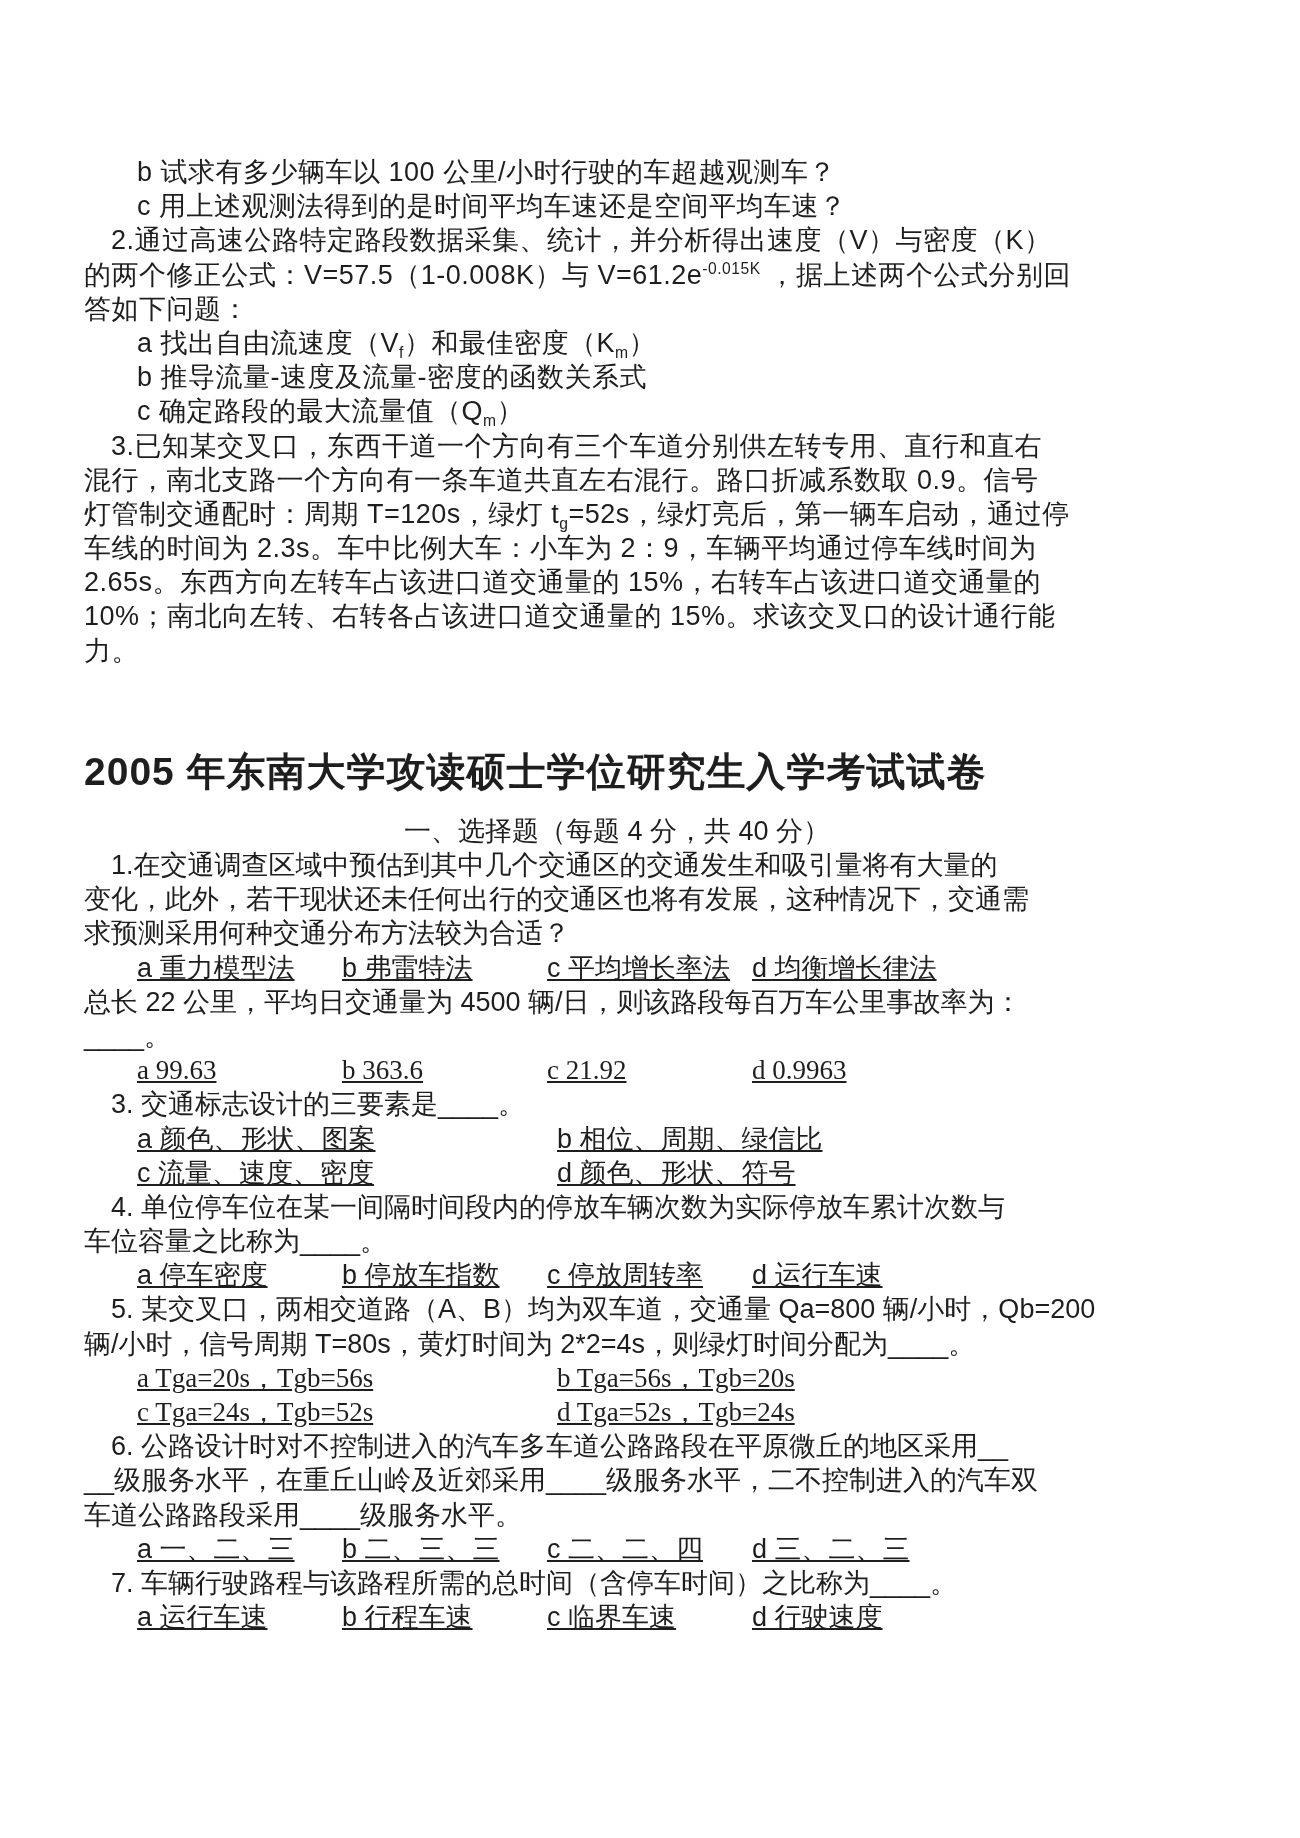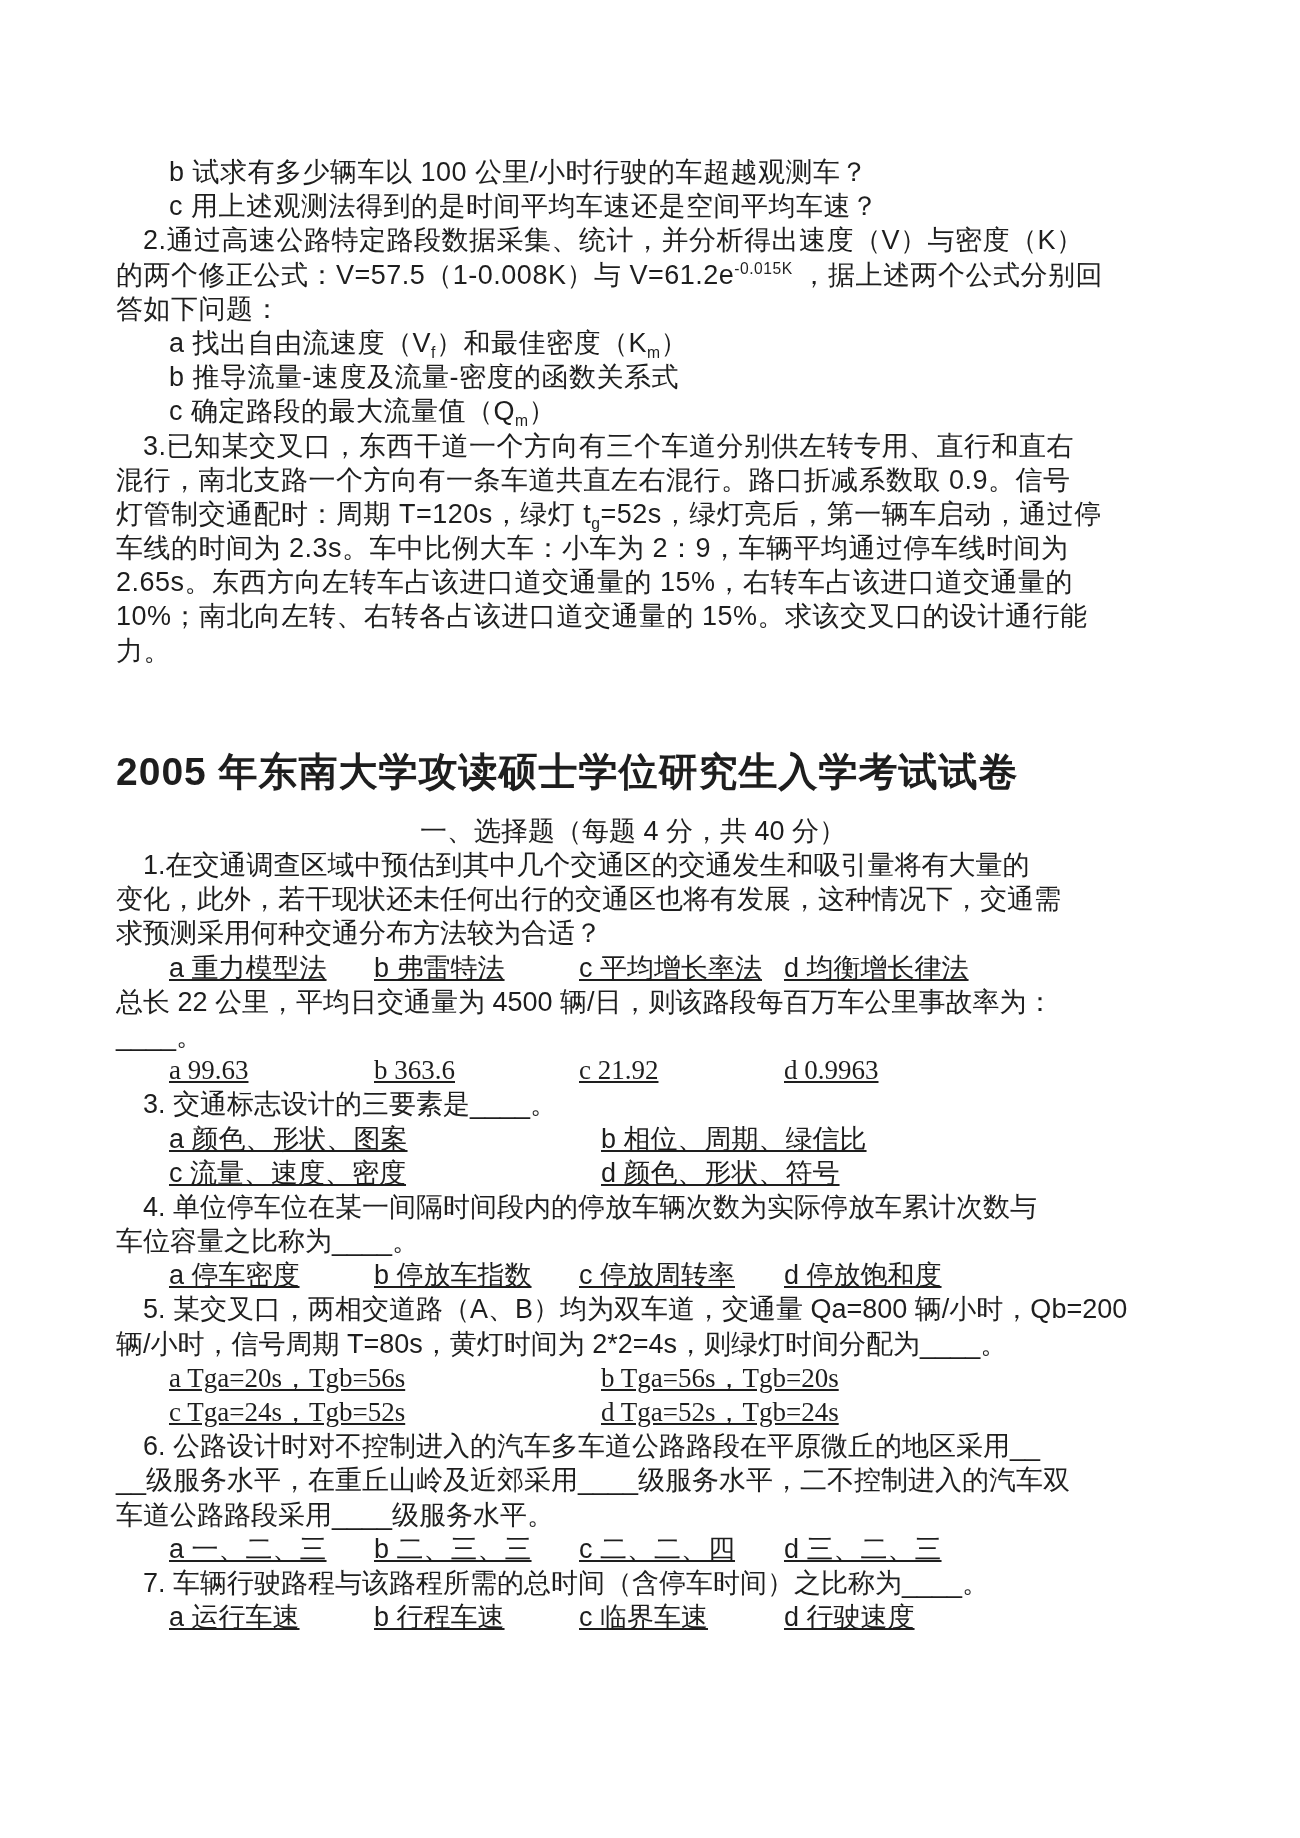--- a/index.html
+++ b/index.html
@@ -3,21 +3,21 @@
 <meta charset="utf-8">
 <style>
   html, body { margin: 0; padding: 0; background: #ffffff; }
   .page {
     position: relative;
     width: 1300px;
     height: 1838px;
     background: #ffffff;
     color: #1e1e1e;
     box-sizing: border-box;
-    padding: 155px 150px 0 116px;
+    padding: 155px 150px 0 84px;
     overflow: hidden;
     font-family: "Liberation Sans", sans-serif;
   }
   .line {
     height: 34.2px;
     line-height: 34.2px;
     font-size: 27px;
     white-space: nowrap;
   }
   .part1 .line { font-weight: 500; letter-spacing: 0.5px; }
@@ -30,21 +30,21 @@
     font-size: 39px;
     font-weight: 700;
     letter-spacing: 1px;
     white-space: nowrap;
   }
   .section-heading { margin-top: 20px; text-align: center; }
   .opts { padding-left: 53px; }
   .opts .opt { display: inline-block; width: 205px; text-decoration: underline; }
   .opts .opt:last-child { width: auto; }
   .opts.two-col .opt { width: 420px; }
-  .opts.two-col .opt:last-child { width: auto; margin-left: 12px; }
+  .opts.two-col .opt:last-child { width: auto; }
   .serif { font-family: "Liberation Serif", "DejaVu Serif", serif; }
   sup, sub { font-size: 0.58em; line-height: 0; }
   sup { vertical-align: super; }
   sub { vertical-align: sub; }
 </style>
 </head>
 <body>
 
 <div class="page">
 
@@ -88,21 +88,21 @@
     <div class="line opts two-col">
       <span class="opt">a 颜色、形状、图案</span><span class="opt">b 相位、周期、绿信比</span>
     </div>
     <div class="line opts two-col">
       <span class="opt">c 流量、速度、密度</span><span class="opt">d 颜色、形状、符号</span>
     </div>
 
     <div class="line ind-q">4. 单位停车位在某一间隔时间段内的停放车辆次数为实际停放车累计次数与</div>
     <div class="line">车位容量之比称为____。</div>
     <div class="line opts">
-      <span class="opt">a 停车密度</span><span class="opt">b 停放车指数</span><span class="opt">c 停放周转率</span><span class="opt">d 停放饱和度</span>
+      <span class="opt">a 停车密度</span><span class="opt">b 停放车指数</span><span class="opt">c 停放周转率</span><span class="opt">d 运行车速</span>
     </div>
 
     <div class="line ind-q">5. 某交叉口，两相交道路（A、B）均为双车道，交通量 Qa=800 辆/小时，Qb=200</div>
     <div class="line">辆/小时，信号周期 T=80s，黄灯时间为 2*2=4s，则绿灯时间分配为____。</div>
     <div class="line opts two-col serif">
       <span class="opt">a Tga=20s，Tgb=56s</span><span class="opt">b Tga=56s，Tgb=20s</span>
     </div>
     <div class="line opts two-col serif">
       <span class="opt">c Tga=24s，Tgb=52s</span><span class="opt">d Tga=52s，Tgb=24s</span>
     </div>

